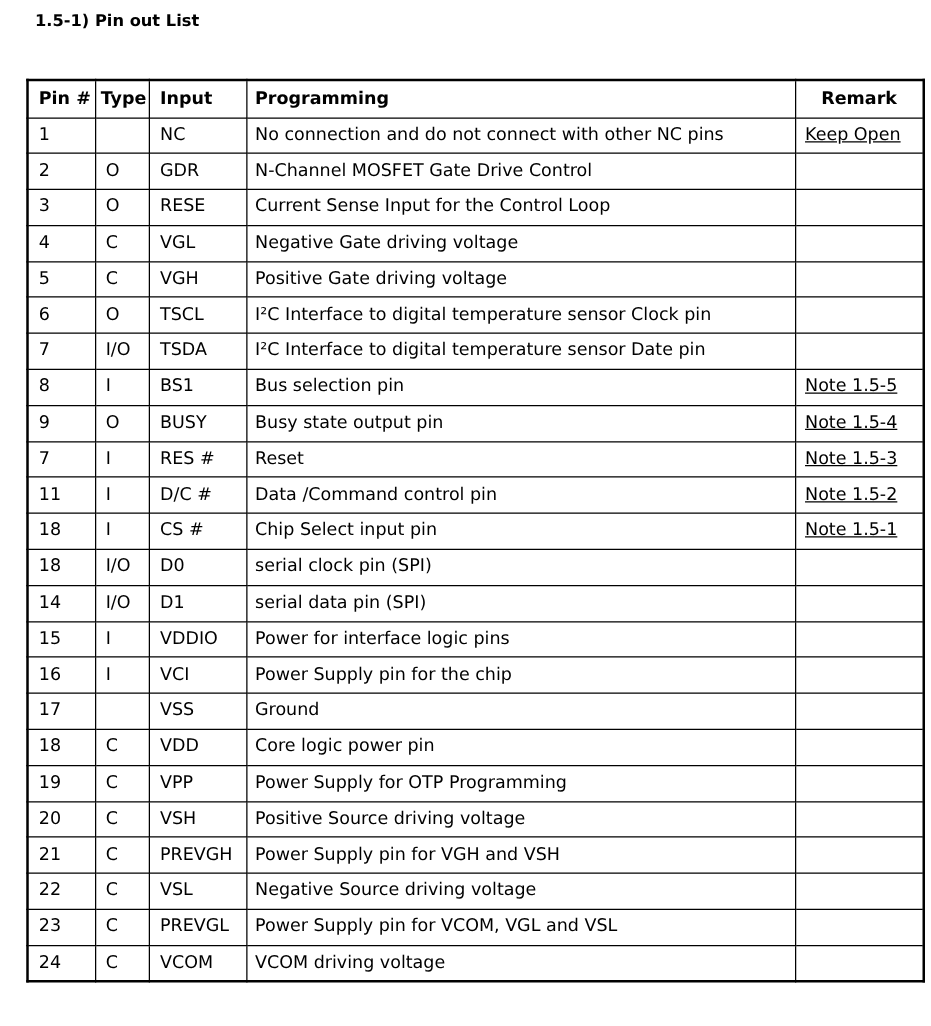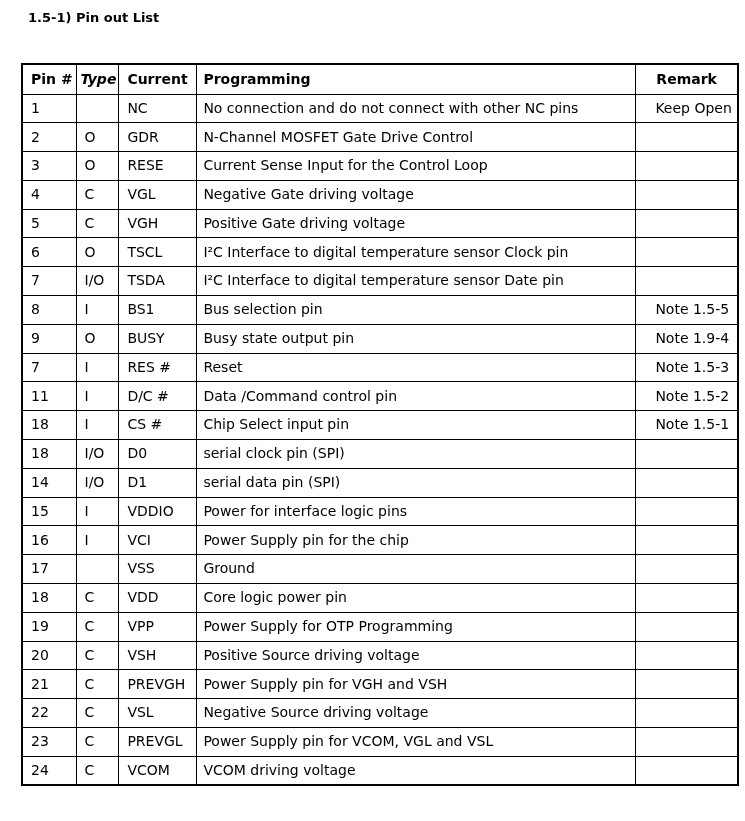--- a/index.html
+++ b/index.html
@@ -48,35 +48,35 @@
   }
   .pinout td {
     font-weight: normal;
     height: 28.8px;
   }
   .pinout .c0 { width: 54px; }
   .pinout .c1 { width: 41px; }
   .pinout .c2 { width: 78px; }
   .pinout .c3 { width: 439px; padding-left: 6px; }
   .pinout .c4 { width: 102px; }
-  .pinout th.c1 { padding-left: 4px; font-style: italic; }
+  .pinout th.c1 { padding-left: 4px; }
   .pinout th.c4 { text-align: center; padding-left: 2px; padding-right: 2px; }
-  .pinout td.c4 { padding-left: 19px; padding-right: 2px; }
+  .pinout td.c4 { padding-left: 7px; padding-right: 2px; text-decoration: underline; }
 </style>
 </head>
 <body>
 
 <h1 class="page-title">1.5-1) Pin out List</h1>
 
 <table class="pinout">
   <thead>
     <tr>
         <th class="c0">Pin #</th>
         <th class="c1">Type</th>
-        <th class="c2">Current</th>
+        <th class="c2">Input</th>
         <th class="c3">Programming</th>
         <th class="c4">Remark</th>
       </tr>
   </thead>
   <tbody>
       <tr>
         <td class="c0">1</td>
         <td class="c1"></td>
         <td class="c2">NC</td>
         <td class="c3">No connection and do not connect with other NC pins</td>
@@ -129,21 +129,21 @@
         <td class="c1">I</td>
         <td class="c2">BS1</td>
         <td class="c3">Bus selection pin</td>
         <td class="c4">Note 1.5-5</td>
       </tr>
       <tr>
         <td class="c0">9</td>
         <td class="c1">O</td>
         <td class="c2">BUSY</td>
         <td class="c3">Busy state output pin</td>
-        <td class="c4">Note 1.9-4</td>
+        <td class="c4">Note 1.5-4</td>
       </tr>
       <tr>
         <td class="c0">7</td>
         <td class="c1">I</td>
         <td class="c2">RES #</td>
         <td class="c3">Reset</td>
         <td class="c4">Note 1.5-3</td>
       </tr>
       <tr>
         <td class="c0">11</td>

